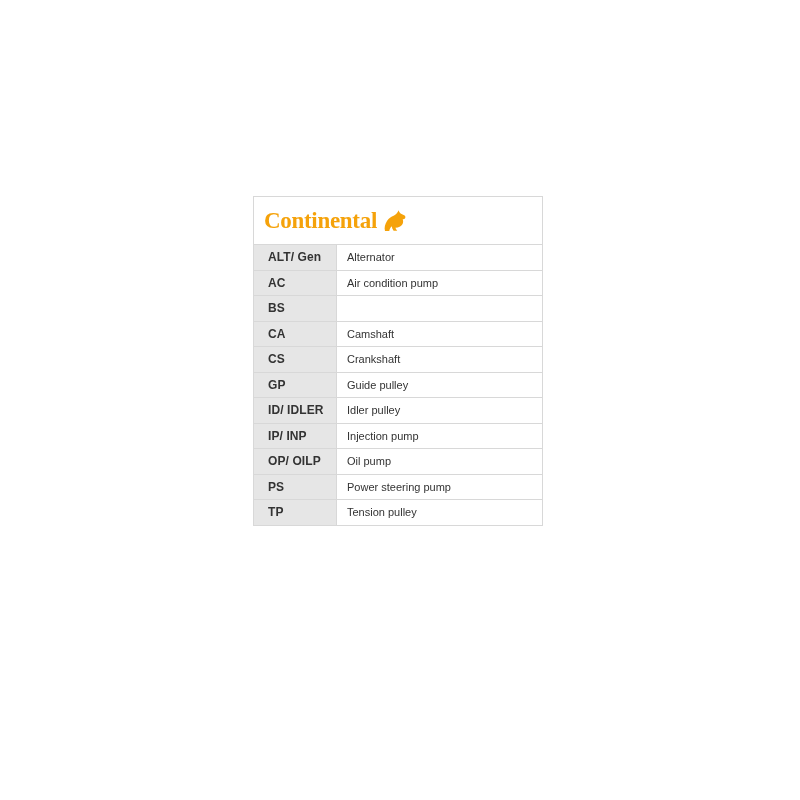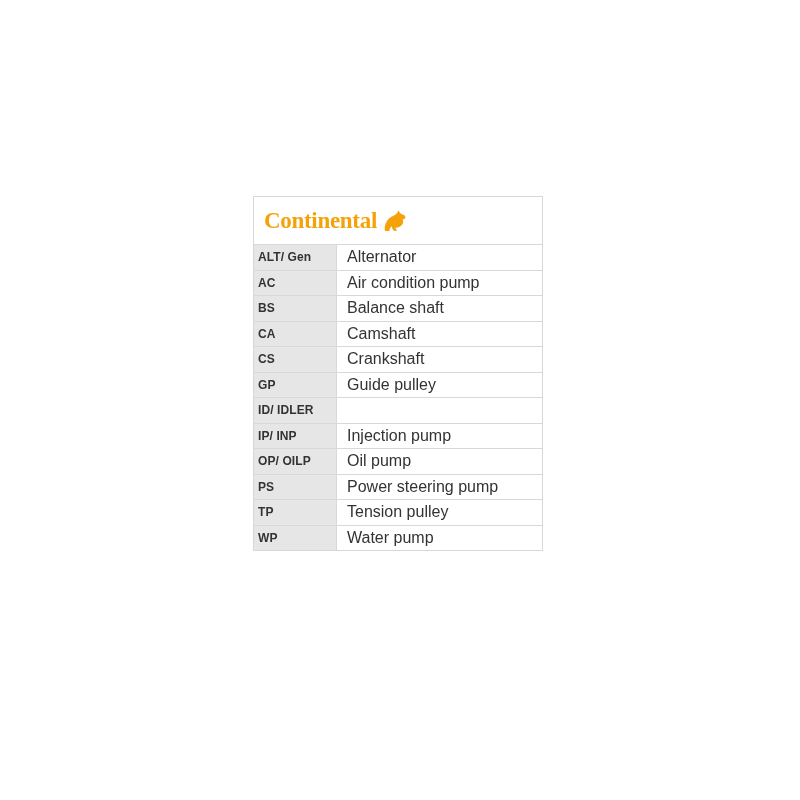--- a/index.html
+++ b/index.html
@@ -69,35 +69,35 @@
   }
 
   .abbr {
     width: 83px;
     min-width: 83px;
     background: #e6e6e6;
     border-right: 1px solid #d8d8d8;
     box-sizing: border-box;
     display: flex;
     align-items: center;
-    padding-left: 4px;
+    padding-left: 14px;
     font-size: 12px;
     font-weight: bold;
     color: #333333;
     letter-spacing: 0.1px;
   }
 
   .desc {
     flex: 1;
     background: #ffffff;
     box-sizing: border-box;
     display: flex;
     align-items: center;
     padding-left: 10px;
-    font-size: 16px;
+    font-size: 11px;
     color: #333333;
   }
 </style>
 </head>
 <body>
 
 <div class="page">
   <div class="legend-card">
 
     <div class="logo-row">
@@ -114,52 +114,48 @@
     <div class="legend-row">
       <div class="abbr">ALT/ Gen</div>
       <div class="desc">Alternator</div>
     </div>
     <div class="legend-row">
       <div class="abbr">AC</div>
       <div class="desc">Air condition pump</div>
     </div>
     <div class="legend-row">
       <div class="abbr">BS</div>
-      <div class="desc">Balance shaft</div>
     </div>
     <div class="legend-row">
       <div class="abbr">CA</div>
       <div class="desc">Camshaft</div>
     </div>
     <div class="legend-row">
       <div class="abbr">CS</div>
       <div class="desc">Crankshaft</div>
     </div>
     <div class="legend-row">
       <div class="abbr">GP</div>
       <div class="desc">Guide pulley</div>
     </div>
     <div class="legend-row">
       <div class="abbr">ID/ IDLER</div>
+      <div class="desc">Idler pulley</div>
     </div>
     <div class="legend-row">
       <div class="abbr">IP/ INP</div>
       <div class="desc">Injection pump</div>
     </div>
     <div class="legend-row">
       <div class="abbr">OP/ OILP</div>
       <div class="desc">Oil pump</div>
     </div>
     <div class="legend-row">
       <div class="abbr">PS</div>
       <div class="desc">Power steering pump</div>
     </div>
     <div class="legend-row">
       <div class="abbr">TP</div>
       <div class="desc">Tension pulley</div>
     </div>
-    <div class="legend-row">
-      <div class="abbr">WP</div>
-      <div class="desc">Water pump</div>
-    </div>
 
   </div>
 </div>
 
 </body></html>

